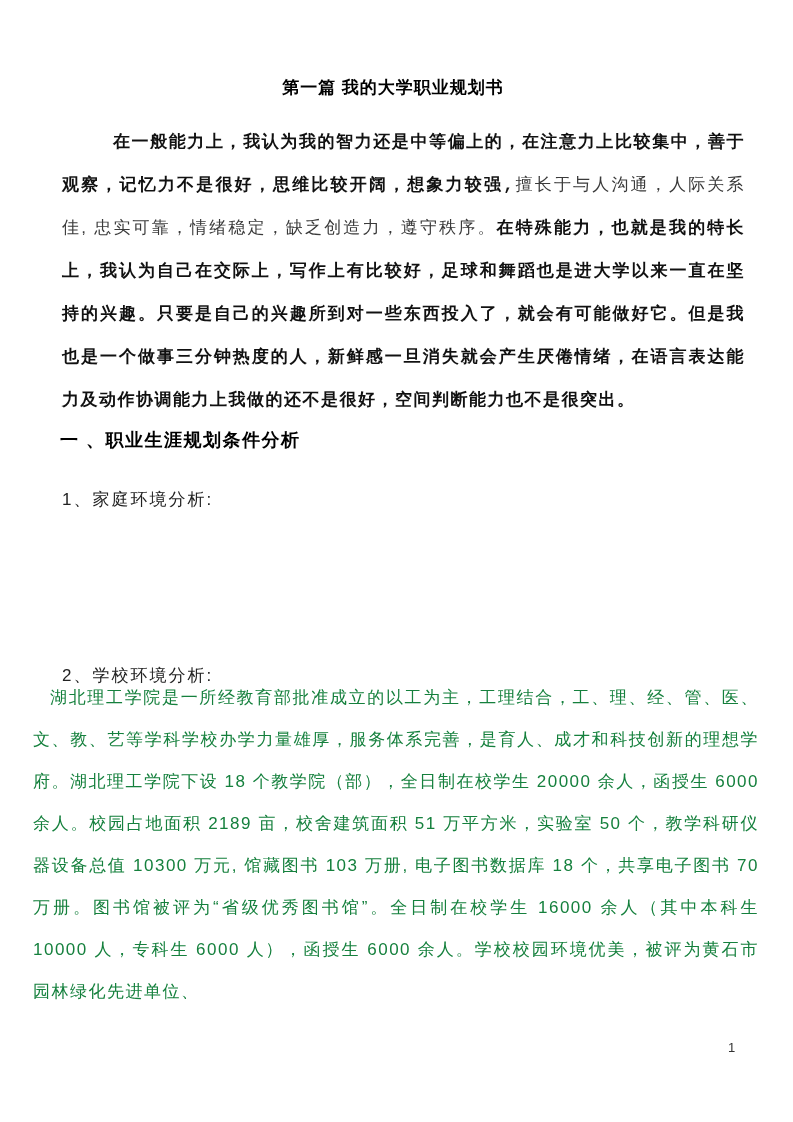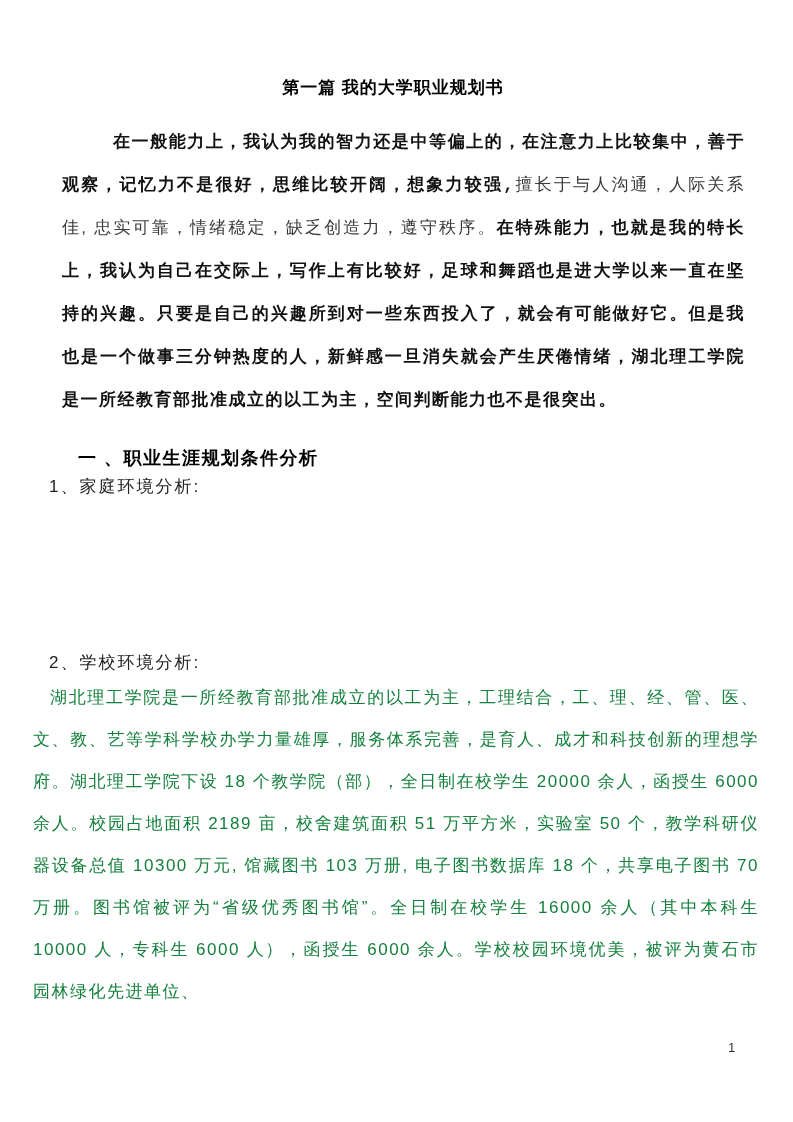--- a/index.html
+++ b/index.html
@@ -50,31 +50,31 @@
     font-family: Liberation Mono, monospace;
   }
   .seg-light {
     font-weight: 400;
     color: #3a3a3a;
   }
   .h-section {
     position: absolute;
     top: 419px;
     left: 60px;
-    margin: 18px;
+    margin: 0;
     font-size: 18px;
     font-weight: 700;
     letter-spacing: 1.5px;
     line-height: 42px;
     color: #000000;
   }
   .h-sub {
     position: absolute;
     left: 45px;
-    margin: 4px;
+    margin: 17px;
     font-size: 17px;
     font-weight: 400;
     letter-spacing: 2px;
     line-height: 42px;
     color: #222222;
   }
   .h-sub1 { top: 462px; }
   .h-sub2 { top: 638px; }
   .p2 {
     top: 507px;
@@ -101,21 +101,21 @@
     color: #333333;
   }
 </style>
 </head>
 <body>
 
 <div class="page">
 
   <h1 class="doc-title">第一篇 我的大学职业规划书</h1>
 
-  <p class="para p1"><span class="seg-dark">在一般能力上，我认为我的智力还是中等偏上的，在注意力上比较集中，善于观察，记忆力不是很好，思维比较开阔，想象力较强,</span><span class="seg-light">擅长于与人沟通，人际关系佳, 忠实可靠，情绪稳定，缺乏创造力，遵守秩序。</span><span class="seg-dark">在特殊能力，也就是我的特长上，我认为自己在交际上，写作上有比较好，足球和舞蹈也是进大学以来一直在坚持的兴趣。只要是自己的兴趣所到对一些东西投入了，就会有可能做好它。但是我也是一个做事三分钟热度的人，新鲜感一旦消失就会产生厌倦情绪，湖北理工学院是一所经教育部批准成立的以工为主，空间判断能力也不是很突出。</span></p>
+  <p class="para p1"><span class="seg-dark">在一般能力上，我认为我的智力还是中等偏上的，在注意力上比较集中，善于观察，记忆力不是很好，思维比较开阔，想象力较强,</span><span class="seg-light">擅长于与人沟通，人际关系佳, 忠实可靠，情绪稳定，缺乏创造力，遵守秩序。</span><span class="seg-dark">在特殊能力，也就是我的特长上，我认为自己在交际上，写作上有比较好，足球和舞蹈也是进大学以来一直在坚持的兴趣。只要是自己的兴趣所到对一些东西投入了，就会有可能做好它。但是我也是一个做事三分钟热度的人，新鲜感一旦消失就会产生厌倦情绪，在语言表达能力及动作协调能力上我做的还不是很好，空间判断能力也不是很突出。</span></p>
 
   <h2 class="h-section">一 、职业生涯规划条件分析</h2>
 
   <h3 class="h-sub h-sub1">1、家庭环境分析:</h3>
 
 
   <h3 class="h-sub h-sub2">2、学校环境分析:</h3>
 
   <p class="para p3">湖北理工学院是一所经教育部批准成立的以工为主，工理结合，工、理、经、管、医、文、教、艺等学科学校办学力量雄厚，服务体系完善，是育人、成才和科技创新的理想学府。湖北理工学院下设 18 个教学院（部），全日制在校学生 20000 余人，函授生 6000 余人。校园占地面积 2189 亩，校舍建筑面积 51 万平方米，实验室 50 个，教学科研仪器设备总值 10300 万元, 馆藏图书 103 万册, 电子图书数据库 18 个，共享电子图书 70 万册。图书馆被评为“省级优秀图书馆”。全日制在校学生 16000 余人（其中本科生 10000 人，专科生 6000 人），函授生 6000 余人。学校校园环境优美，被评为黄石市园林绿化先进单位、</p>
 

